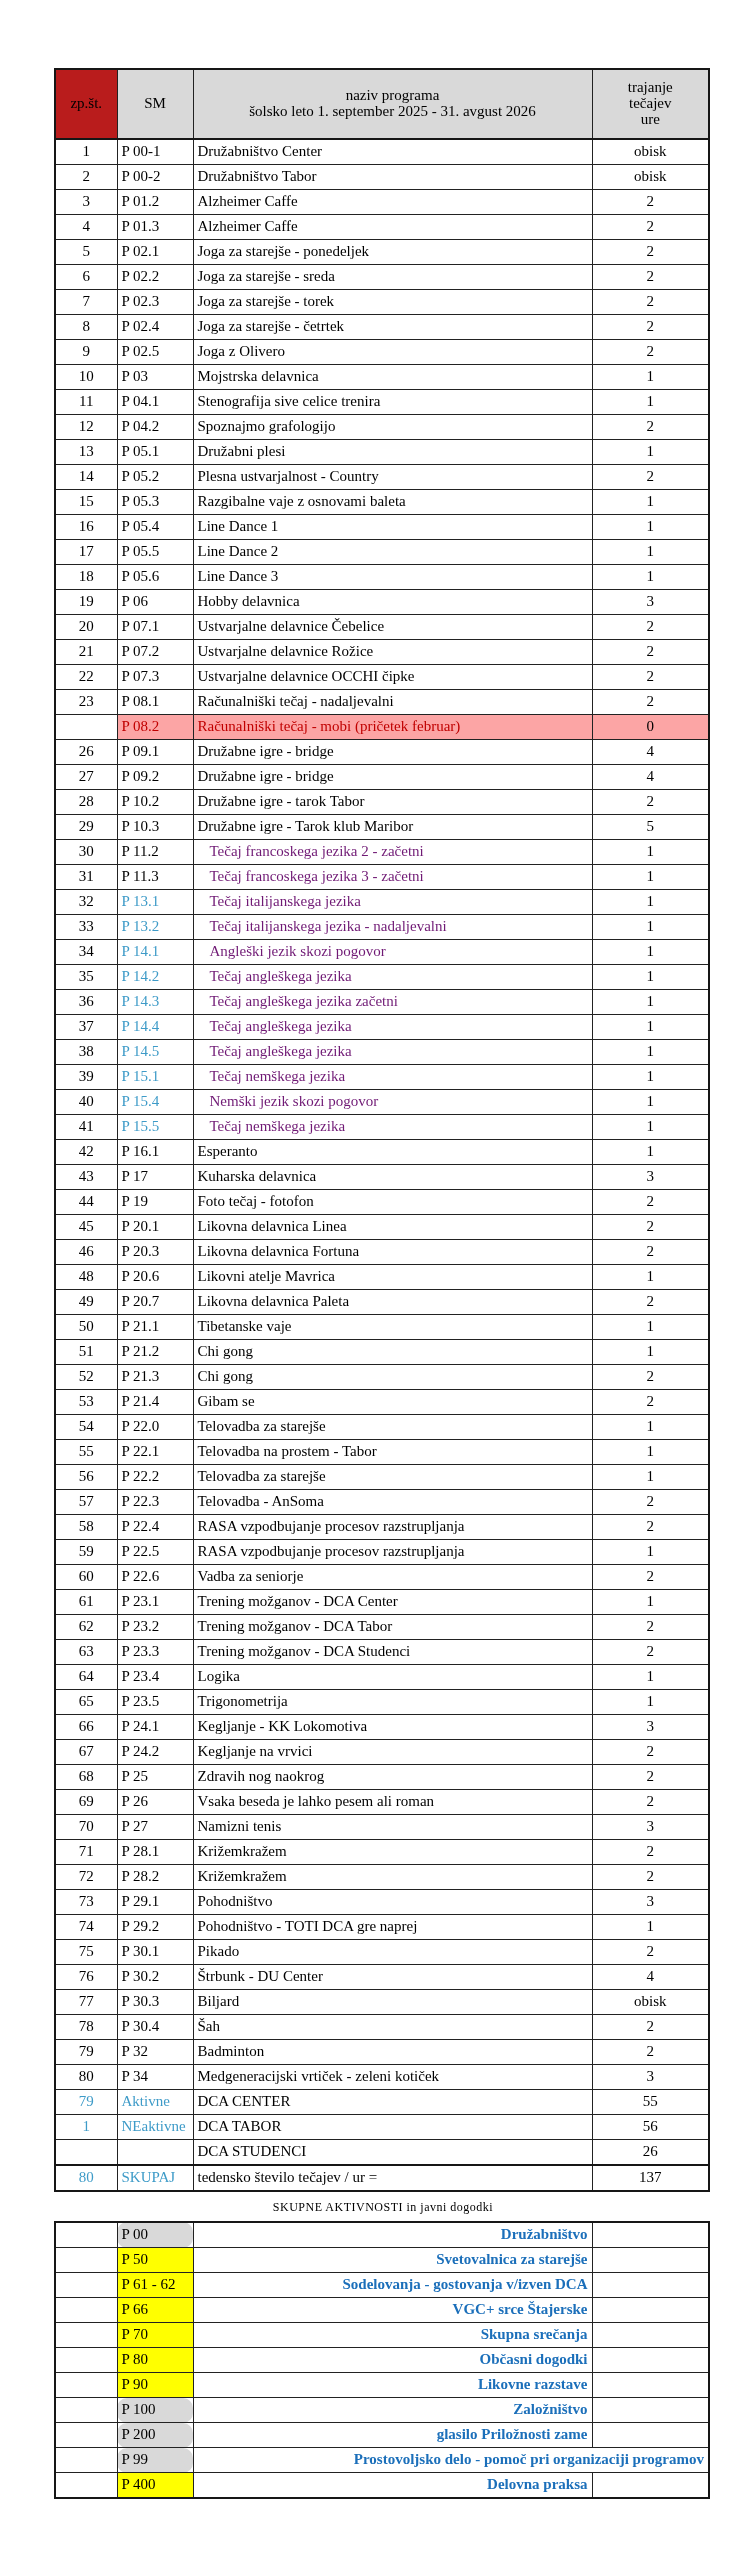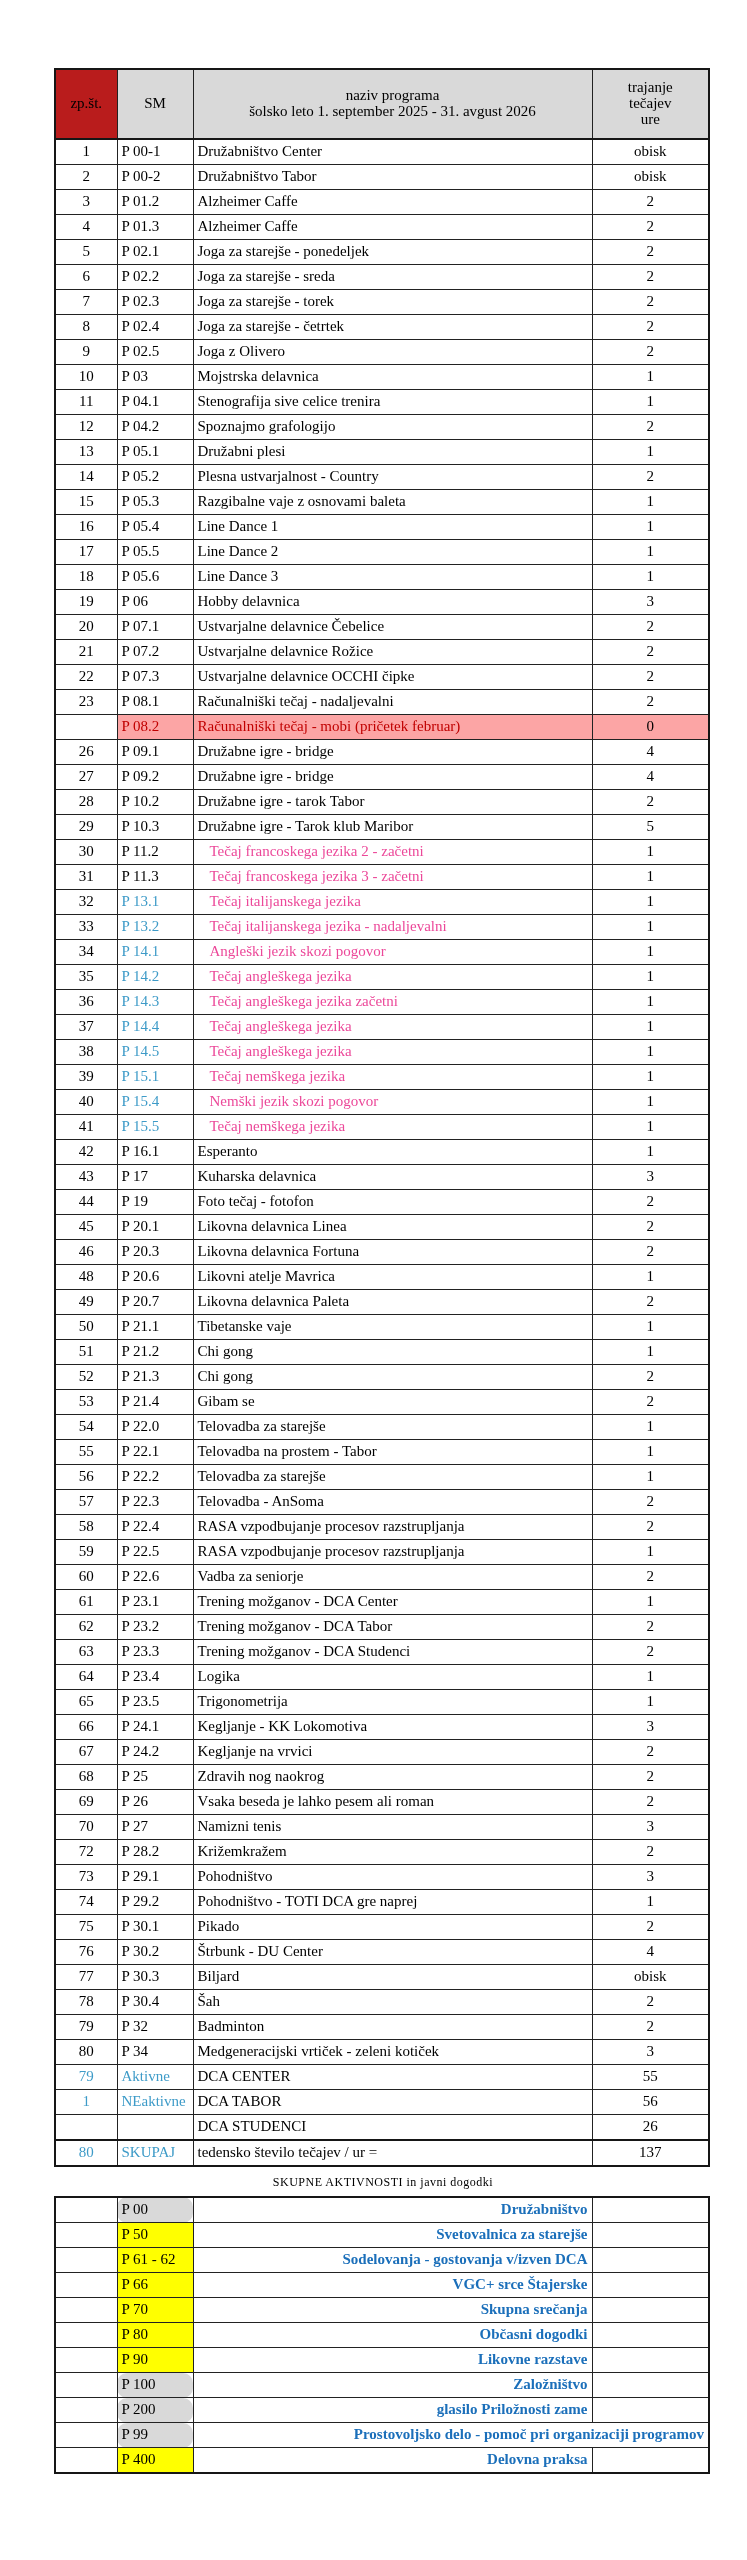--- a/index.html
+++ b/index.html
@@ -13,21 +13,21 @@
   .t1{margin-top:68px;}
   .t1 thead th{background:#D9D9D9;height:68px;text-align:center;vertical-align:middle;
                border-bottom:2px solid #161616;}
   .t1 thead th.num-h{background:#b91c1c;}
   .hdr-line{display:block;text-align:center;}
   td.num{text-align:center;}
   td.sm{text-align:left;}
   td.name{text-align:left;}
   td.dur{text-align:center;}
   .blue-text{color:#3E9BC8;}
-  .teal-text{color:#ec4899;padding-left:16px;}
+  .teal-text{color:#701a75;padding-left:16px;}
   .red-row td.sm,.red-row td.name{color:#C00000;}
   .red-row td.sm,.red-row td.name,.red-row td.dur{background:#fca5a5;}
   .thick-top td{border-top:2px solid #161616;}
   .name-right{text-align:right;}
   .section-title{width:658px;margin:8px 0 6px 54px;text-align:center;
                  font-size:12px;letter-spacing:0.5px;}
   .t2 td.sm-gray{background:#D9D9D9;border-radius:10px;}
   .t2 td.sm-yellow{background:#FFFF00;}
   .t2 td.name{color:#1B6FBA;font-weight:bold;text-align:right;}
 </style>
@@ -461,20 +461,26 @@
     <td class="name">Vsaka beseda je lahko pesem ali roman</td>
     <td class="dur">2</td>
   </tr>
         <tr>
     <td class="num">70</td>
     <td class="sm">P 27</td>
     <td class="name">Namizni tenis</td>
     <td class="dur">3</td>
   </tr>
         <tr>
+    <td class="num">71</td>
+    <td class="sm">P 28.1</td>
+    <td class="name">Križemkražem</td>
+    <td class="dur">2</td>
+  </tr>
+        <tr>
     <td class="num">72</td>
     <td class="sm">P 28.2</td>
     <td class="name">Križemkražem</td>
     <td class="dur">2</td>
   </tr>
         <tr>
     <td class="num">73</td>
     <td class="sm">P 29.1</td>
     <td class="name">Pohodništvo</td>
     <td class="dur">3</td>

